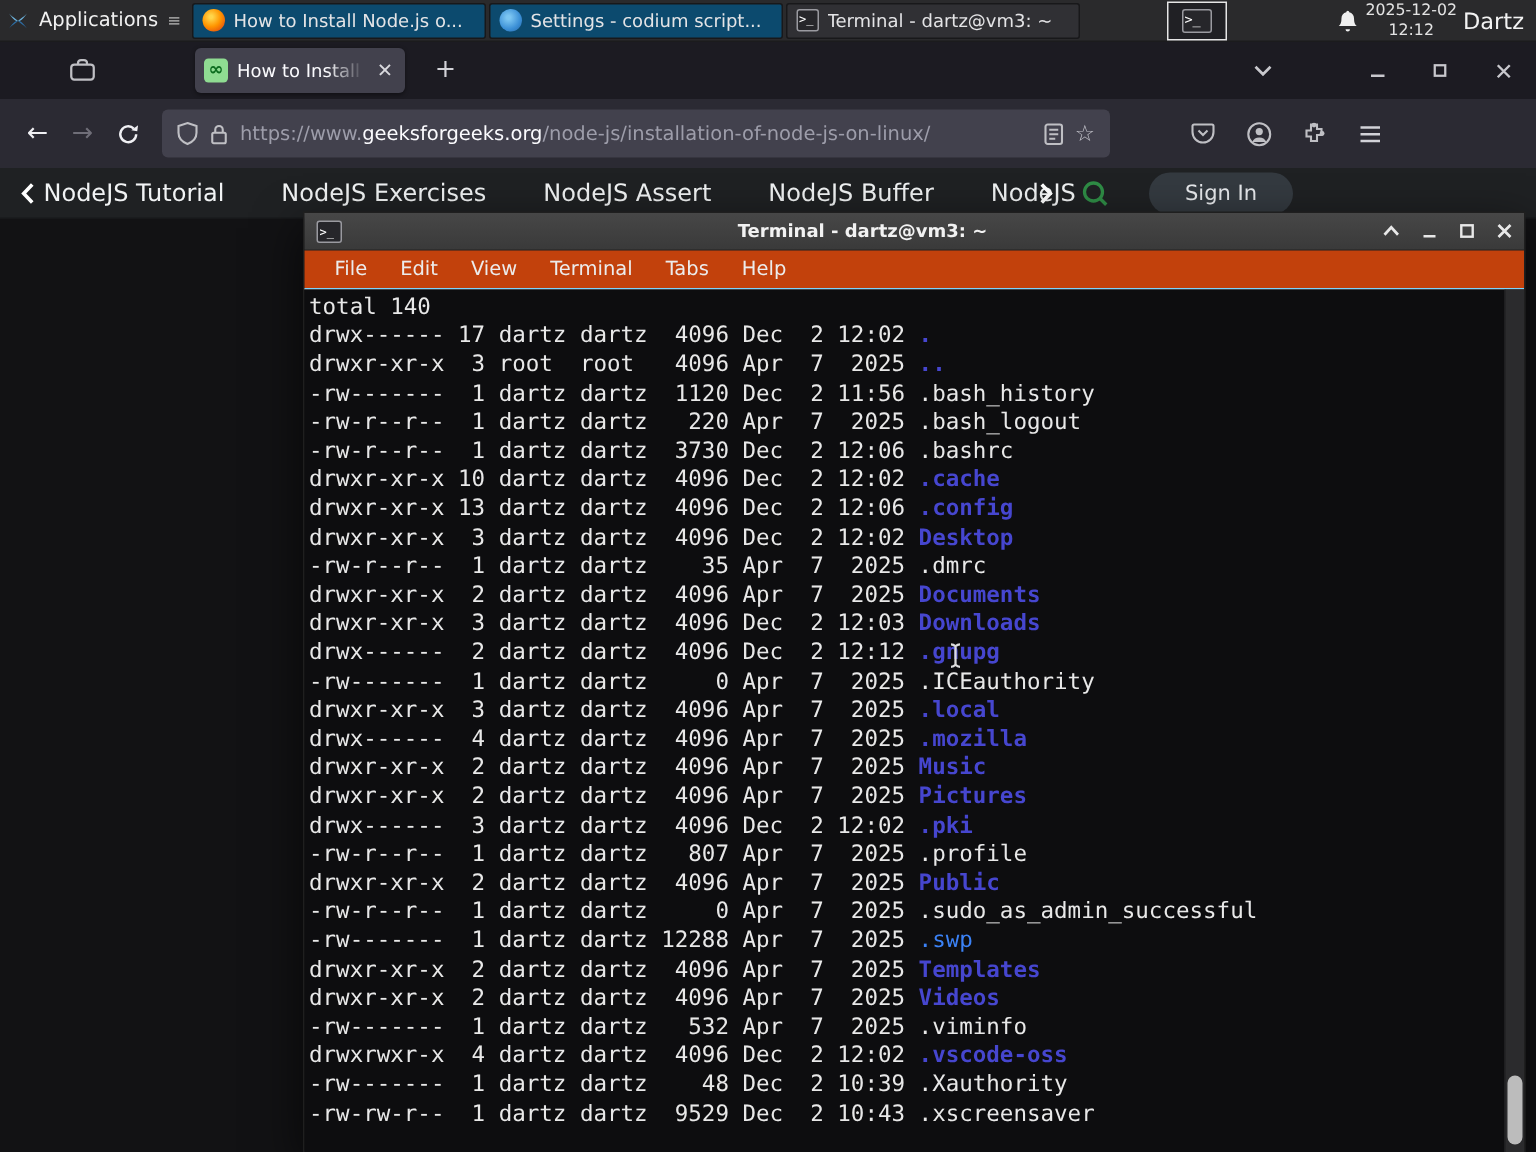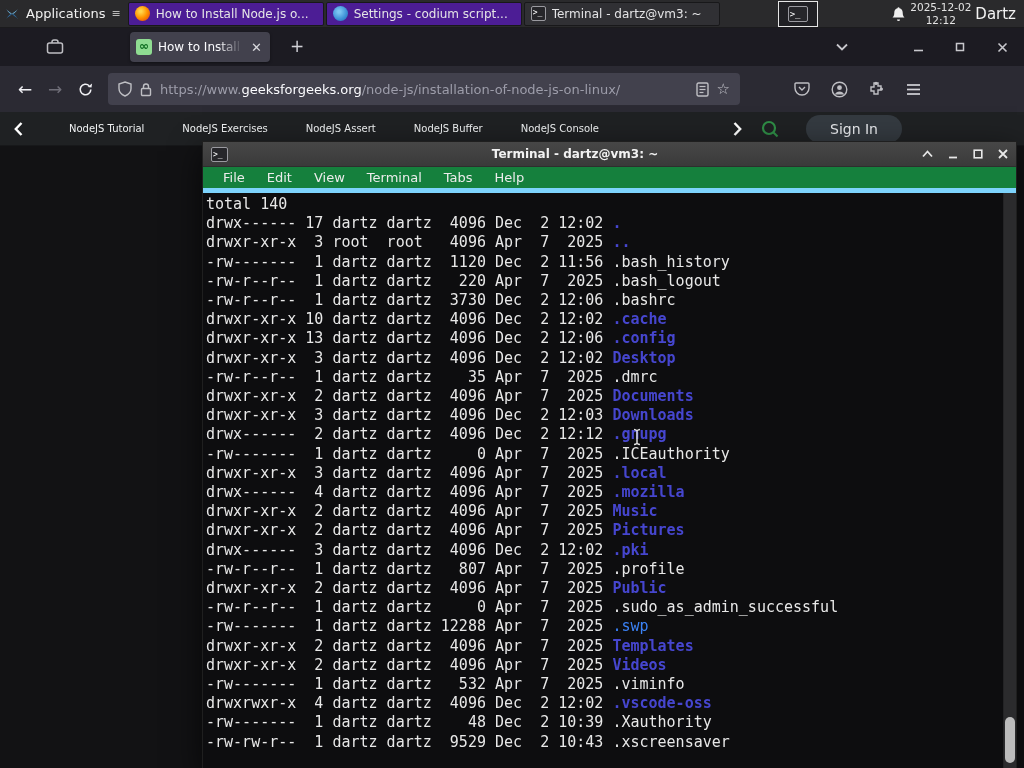--- a/index.html
+++ b/index.html
@@ -6,21 +6,21 @@
   html,body { width:1024px; height:768px; overflow:hidden; background:#141416;
               font-family:"DejaVu Sans", sans-serif; }
   #stage { position:relative; width:972px; height:768px; }
 
   
   .panel { position:absolute; left:0; top:0; width:1024px; height:28px;
            background:#2a2a2c; display:flex; align-items:center; border-bottom:1px solid #1b1b1d; }
   .apps-btn { display:flex; align-items:center; gap:6px; height:100%; padding:0 8px 0 4px; color:#f1f1f1; font-size:13px; }
   .apps-menu-glyph { color:#b9b9b9; font-size:11px; letter-spacing:-1px; }
   .winbtn { display:flex; align-items:center; gap:6px; width:196px; height:24px; margin-right:2px;
-            background:#4c1d95; border:1px solid #18181a; border-radius:2px; padding:0 6px;
+            background:#0c4a6e; border:1px solid #18181a; border-radius:2px; padding:0 6px;
             color:#e4e4e6; font-size:12px; white-space:nowrap; overflow:hidden; }
   .winbtn .lbl { overflow:hidden; text-overflow:ellipsis; white-space:nowrap; }
   .winbtn.active { background:#303034; }
   .wicon { width:15px; height:15px; flex:0 0 15px; border-radius:50%; position:relative; }
   .wicon.firefox { background:radial-gradient(circle at 38% 35%, #ffd54a 8%, #ff9500 48%, #e8590c 80%); }
   .wicon.codium { background:radial-gradient(circle at 40% 38%, #7cc6f2 10%, #3b8fd6 60%, #2a6fb0 90%); }
   .wicon.terminal, .term-glyph { border-radius:2px; background:#26262a; border:1px solid #9a9aa0;
             color:#fff; font-family:"DejaVu Sans Mono", monospace; font-size:8px; line-height:12px; text-align:left; padding-left:1px; }
   .tray-launcher { margin-left:56px; width:40px; height:26px; border:1px solid #e6e6e6; background:#202024;
                    display:flex; align-items:center; justify-content:center; }
@@ -54,38 +54,38 @@
   .url-text { font-size:13px; white-space:nowrap; overflow:hidden; flex:1; }
   .url-dim { color:#9d9daa; } .url-host { color:#fbfbfe; }
   .star { color:#c3c3ca; font-size:15px; }
   .toolbar-icons { display:flex; align-items:center; gap:9px; margin-left:48px; }
   .tool-ic { width:28px; height:28px; display:flex; align-items:center; justify-content:center; border-radius:4px; }
 
   
   .sitenav { position:absolute; left:0; top:112px; width:1024px; height:34px; background:#1f2123;
              display:flex; align-items:center; color:#f1f3f4; border-bottom:1px solid #17181a; }
   .sn-chev { padding:0 6px 0 14px; display:flex; align-items:center; }
-  .sn-items { display:flex; align-items:center; gap:38px; font-size:10px; white-space:nowrap; overflow:hidden; width:688px;margin-left:40px; }
+  .sn-items { display:flex; align-items:center; gap:38px; font-size:16px; white-space:nowrap; overflow:hidden; width:688px; }
   .sn-item { cursor:default; }
   .sn-right-chev { display:flex; align-items:center; margin-left:-24px; }
   .sn-search { margin-left:18px; display:flex; align-items:center; }
   .signin { margin-left:26px; background:#343a40; border-radius:16px; padding:6px 24px; font-size:14px; color:#e8eaed; }
 
   .pagebg { position:absolute; left:0; top:146px; width:1024px; height:622px; background:#121214; }
 
   
   .termwin { position:absolute; left:202px; top:141px; width:815px; height:627px;
              box-shadow:0 10px 30px rgba(0,0,0,.65); border:1px solid #1f1f1f; }
   .ttl { height:25px; background:linear-gradient(#474747,#3a3a3a); display:flex; align-items:center;
          padding:0 8px; border-bottom:1px solid #2e2e2e; }
   .ttl .term-glyph { width:17px; height:15px; font-size:8px; line-height:13px; }
   .ttl-text { flex:1; text-align:center; color:#f2f2f2; font-size:12px; font-weight:bold; }
   .ttl-ctls { display:flex; align-items:center; gap:15px; }
-  .menubar { height:26px; background:#15803d; display:flex; align-items:center; gap:2px; padding-left:10px;
-             border-bottom:5px solid #7dd3fc; }
+  .menubar { height:26px; background:#c2410c; display:flex; align-items:center; gap:2px; padding-left:10px;
+             border-bottom:1px solid #7dd3fc; }
   .menu-item { color:#ececec; font-size:13px; padding:3px 10px; border-radius:2px; }
   .tbody { position:relative; height:576px; background:#0d0d0f; overflow:hidden;
            font-family:"DejaVu Sans Mono", monospace; font-size:15px; line-height:19.2px;
            color:#e8e8e8; padding:2px 0 0 3px; }
   .trow, .tline { white-space:pre; }
   .tp-green { color:#4fc24f; font-weight:bold; }
   .tp-blue, .fname.dir { color:#4646cf; font-weight:bold; }
   .fname.dim { color:#3b82f6; }
   .tscroll { position:absolute; right:0; top:0; bottom:0; width:13px; background:#2b2b2d; border-left:1px solid #232325; }
   .tthumb { position:absolute; right:1px; bottom:6px; width:10px; height:46px; background:#bcbcbc; border-radius:5px; }

